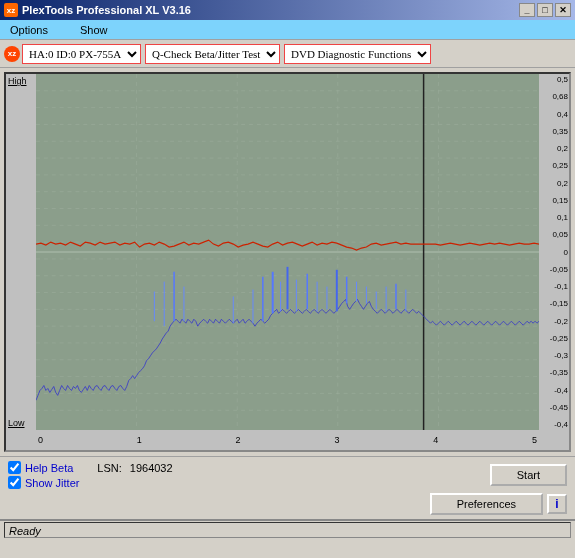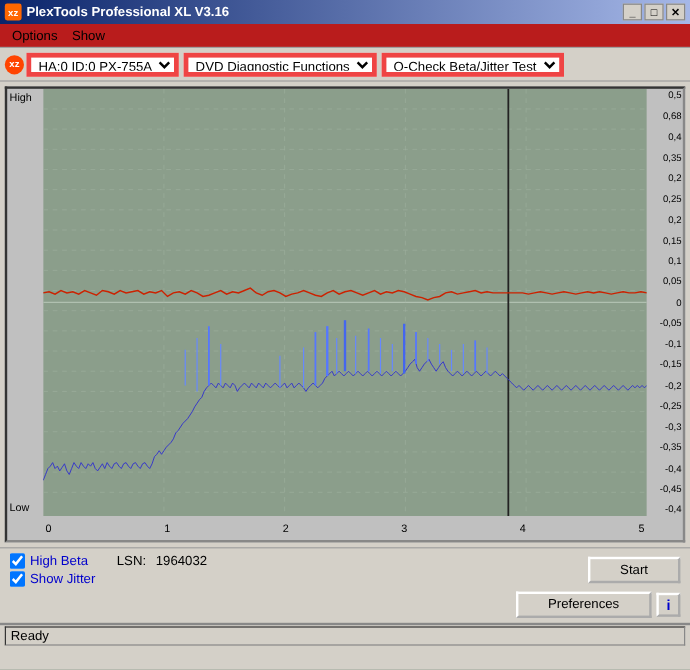--- a/index.html
+++ b/index.html
@@ -20,64 +20,64 @@
     .title-bar-left { display: flex; align-items: center; gap: 4px; }
     .title-icon { width: 14px; height: 14px; background: #ff6600; border-radius: 2px; display: flex; align-items: center; justify-content: center; color: white; font-size: 8px; font-weight: bold; }
     .title-controls { display: flex; gap: 2px; }
     .title-btn {
       width: 16px; height: 14px; background: #d4d0c8; border: 1px solid #888; font-size: 9px; cursor: pointer;
       display: flex; align-items: center; justify-content: center; color: #000;
     }
     
     
     .menu-bar {
-      background: #b91c1c;
+      background: #7dd3fc;
       height: 20px;
       display: flex;
       align-items: center;
       padding: 0 4px;
-      gap: 0;
+      gap: 20px;
       border-bottom: 1px solid #a0a0a0;
     }
     .menu-item { padding: 2px 6px; cursor: pointer; font-size: 11px; }
     
     
     .toolbar {
       background: #d4d0c8;
       height: 28px;
       display: flex;
       align-items: center;
       padding: 2px 4px;
       gap: 4px;
       border-bottom: 1px solid #a0a0a0;
     }
     .drive-select {
       display: flex; align-items: center; gap: 2px;
     }
     .drive-icon { width: 16px; height: 16px; background: #ff4400; border-radius: 50%; display: flex; align-items: center; justify-content: center; color: white; font-size: 8px; font-weight: bold; }
     select {
-      font-size: 11px; background: white; border: 4px solid #ef4444; padding: 1px 2px; height: 20px;
+      font-size: 11px; background: white; border: 1px solid #ef4444; padding: 1px 2px; height: 20px; font-family: Liberation Serif, serif;
     }
     
     
     .chart-container {
       background: #c0c0c0;
       border: 2px inset #888;
       margin: 4px;
       position: relative;
       height: 380px;
       overflow: hidden;
     }
 
     .y-axis-left {
       position: absolute;
       left: 0; top: 0; bottom: 20px; width: 42px;
       display: flex; flex-direction: column; justify-content: space-between;
       padding: 2px 2px;
-      font-size: 9px; color: #000;
+      font-size: 9px; color: #000; text-decoration: underline;
     }
     .y-axis-right {
       position: absolute;
       right: 0; top: 0; bottom: 20px; width: 30px;
       display: flex; flex-direction: column; justify-content: space-between;
       padding: 2px 2px;
       font-size: 9px; color: #000; align-items: flex-end;
     }
     .x-axis {
       position: absolute;
@@ -130,22 +130,23 @@
       border-top: 2px solid #888;
       display: flex;
       align-items: center;
       padding: 0 4px;
       font-size: 11px;
     }
     .status-panel {
       border: 1px inset #888;
       padding: 0 4px;
       height: 16px;
-      display: flex; align-items: center;
+      display: flex; align-items: flex-end;
       flex: 1;
+      font-style: italic;
     }
 
     .show-beta-label { color: #0000cc; }
     .show-jitter-label { color: #0000cc; }
 
     .second-row {
       display: flex; align-items: center; justify-content: flex-end; gap: 4px;
     }
   </style>
 </head>
@@ -169,24 +170,24 @@
 </div>
 
 <div class="toolbar">
   <div class="drive-select">
     <div class="drive-icon">xz</div>
     <select>
       <option>HA:0 ID:0  PX-755A</option>
     </select>
   </div>
   <select>
-    <option>DVD Diagnostic Functions</option>
+    <option>Q-Check Beta/Jitter Test</option>
   </select>
   <select>
-    <option>Q-Check Beta/Jitter Test</option>
+    <option>DVD Diagnostic Functions</option>
   </select>
 </div>
 
 <div class="chart-container">
 
   <div class="y-axis-left">
     <span class="high-label">High</span>
     <span class="low-label">Low</span>
   </div>
 
@@ -283,21 +284,21 @@
     <span>4</span>
     <span>5</span>
   </div>
 </div>
 
 <div class="bottom-panel">
   <div class="controls-row">
     <div class="controls-left">
       <div class="checkbox-row">
         <input type="checkbox" checked="" style="">
-        <span class="show-beta-label">High Beta</span>
+        <span class="show-beta-label">Help Beta</span>
         <span style="margin-left:20px;">LSN:</span>
         <span style="margin-left:4px;">1964032</span>
       </div>
       <div class="checkbox-row">
         <input type="checkbox" checked="" style="">
         <span class="show-jitter-label">Show Jitter</span>
       </div>
     </div>
     <div class="controls-right">
       <button class="btn">Start</button>

